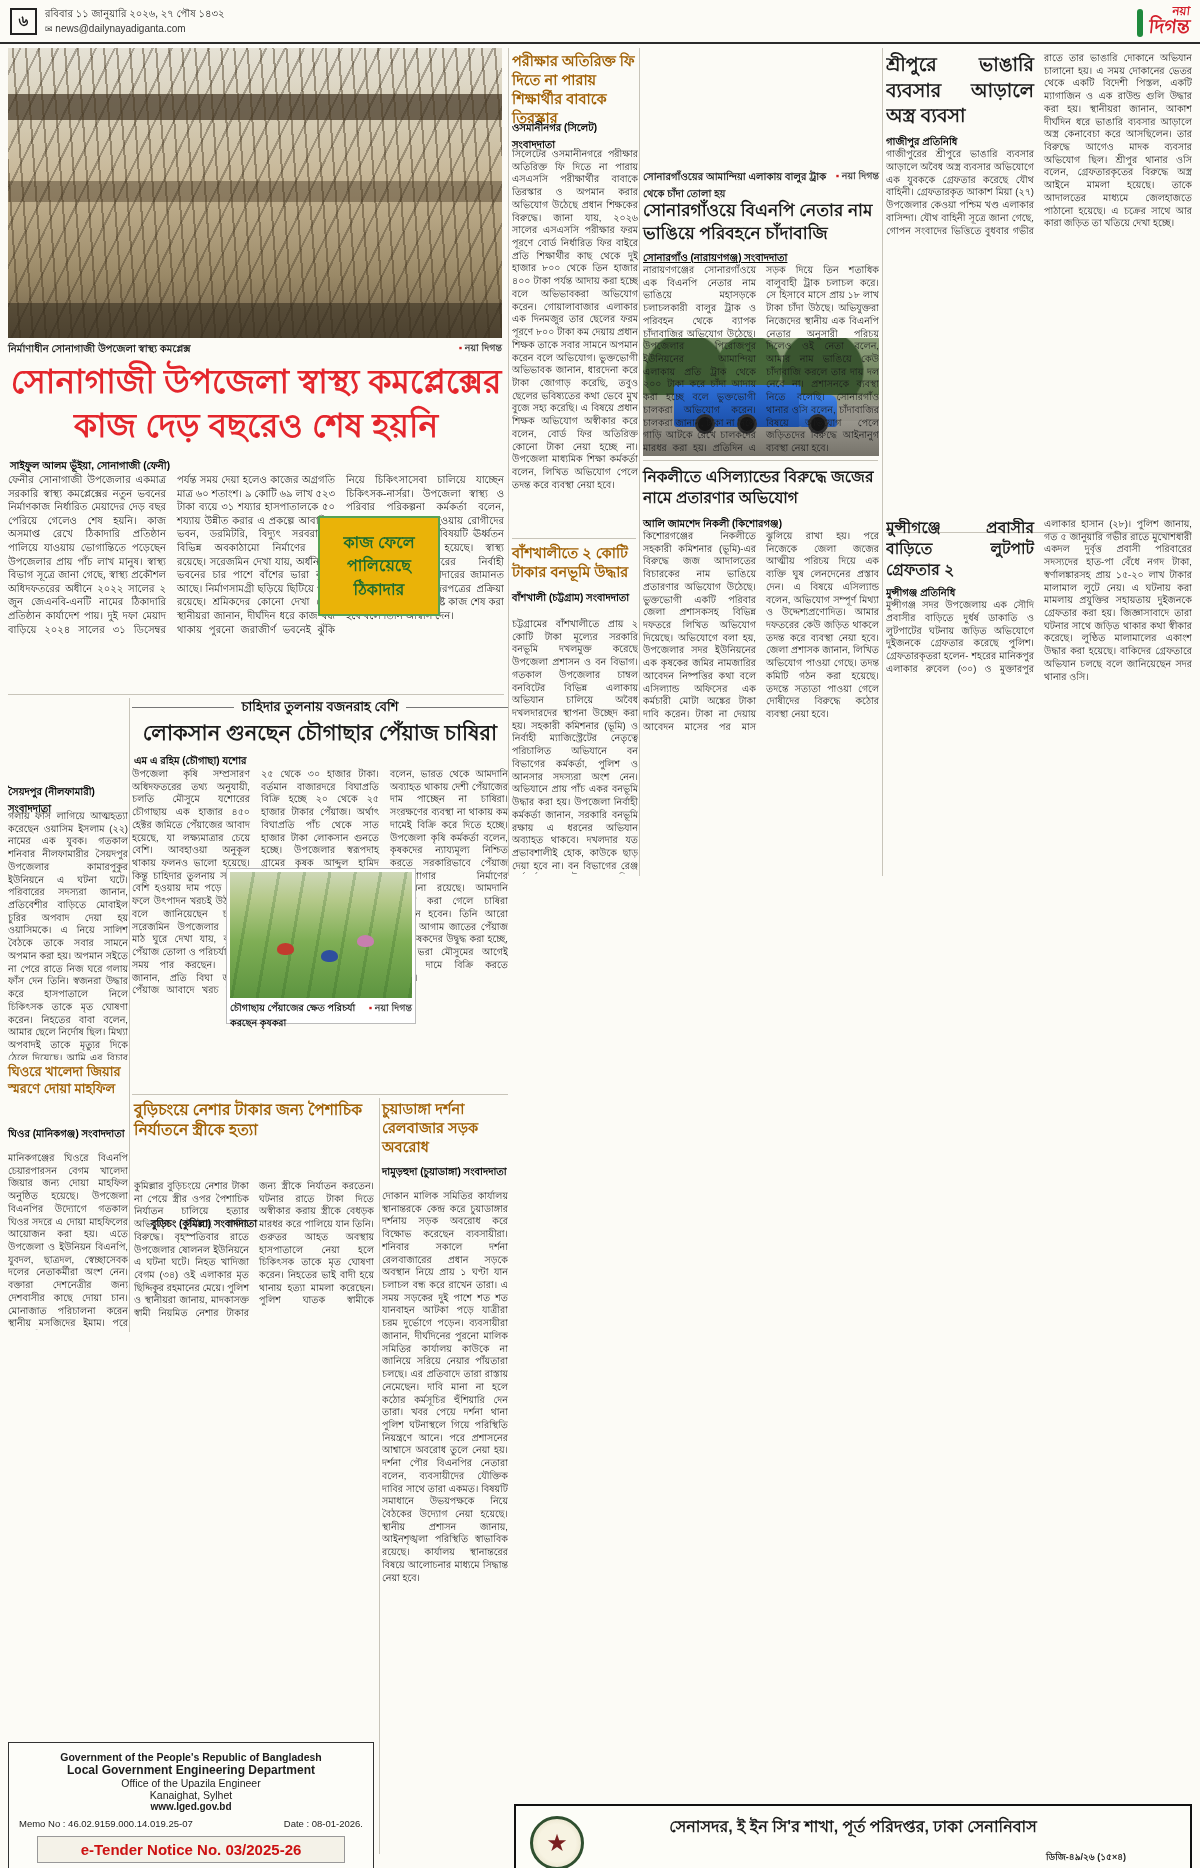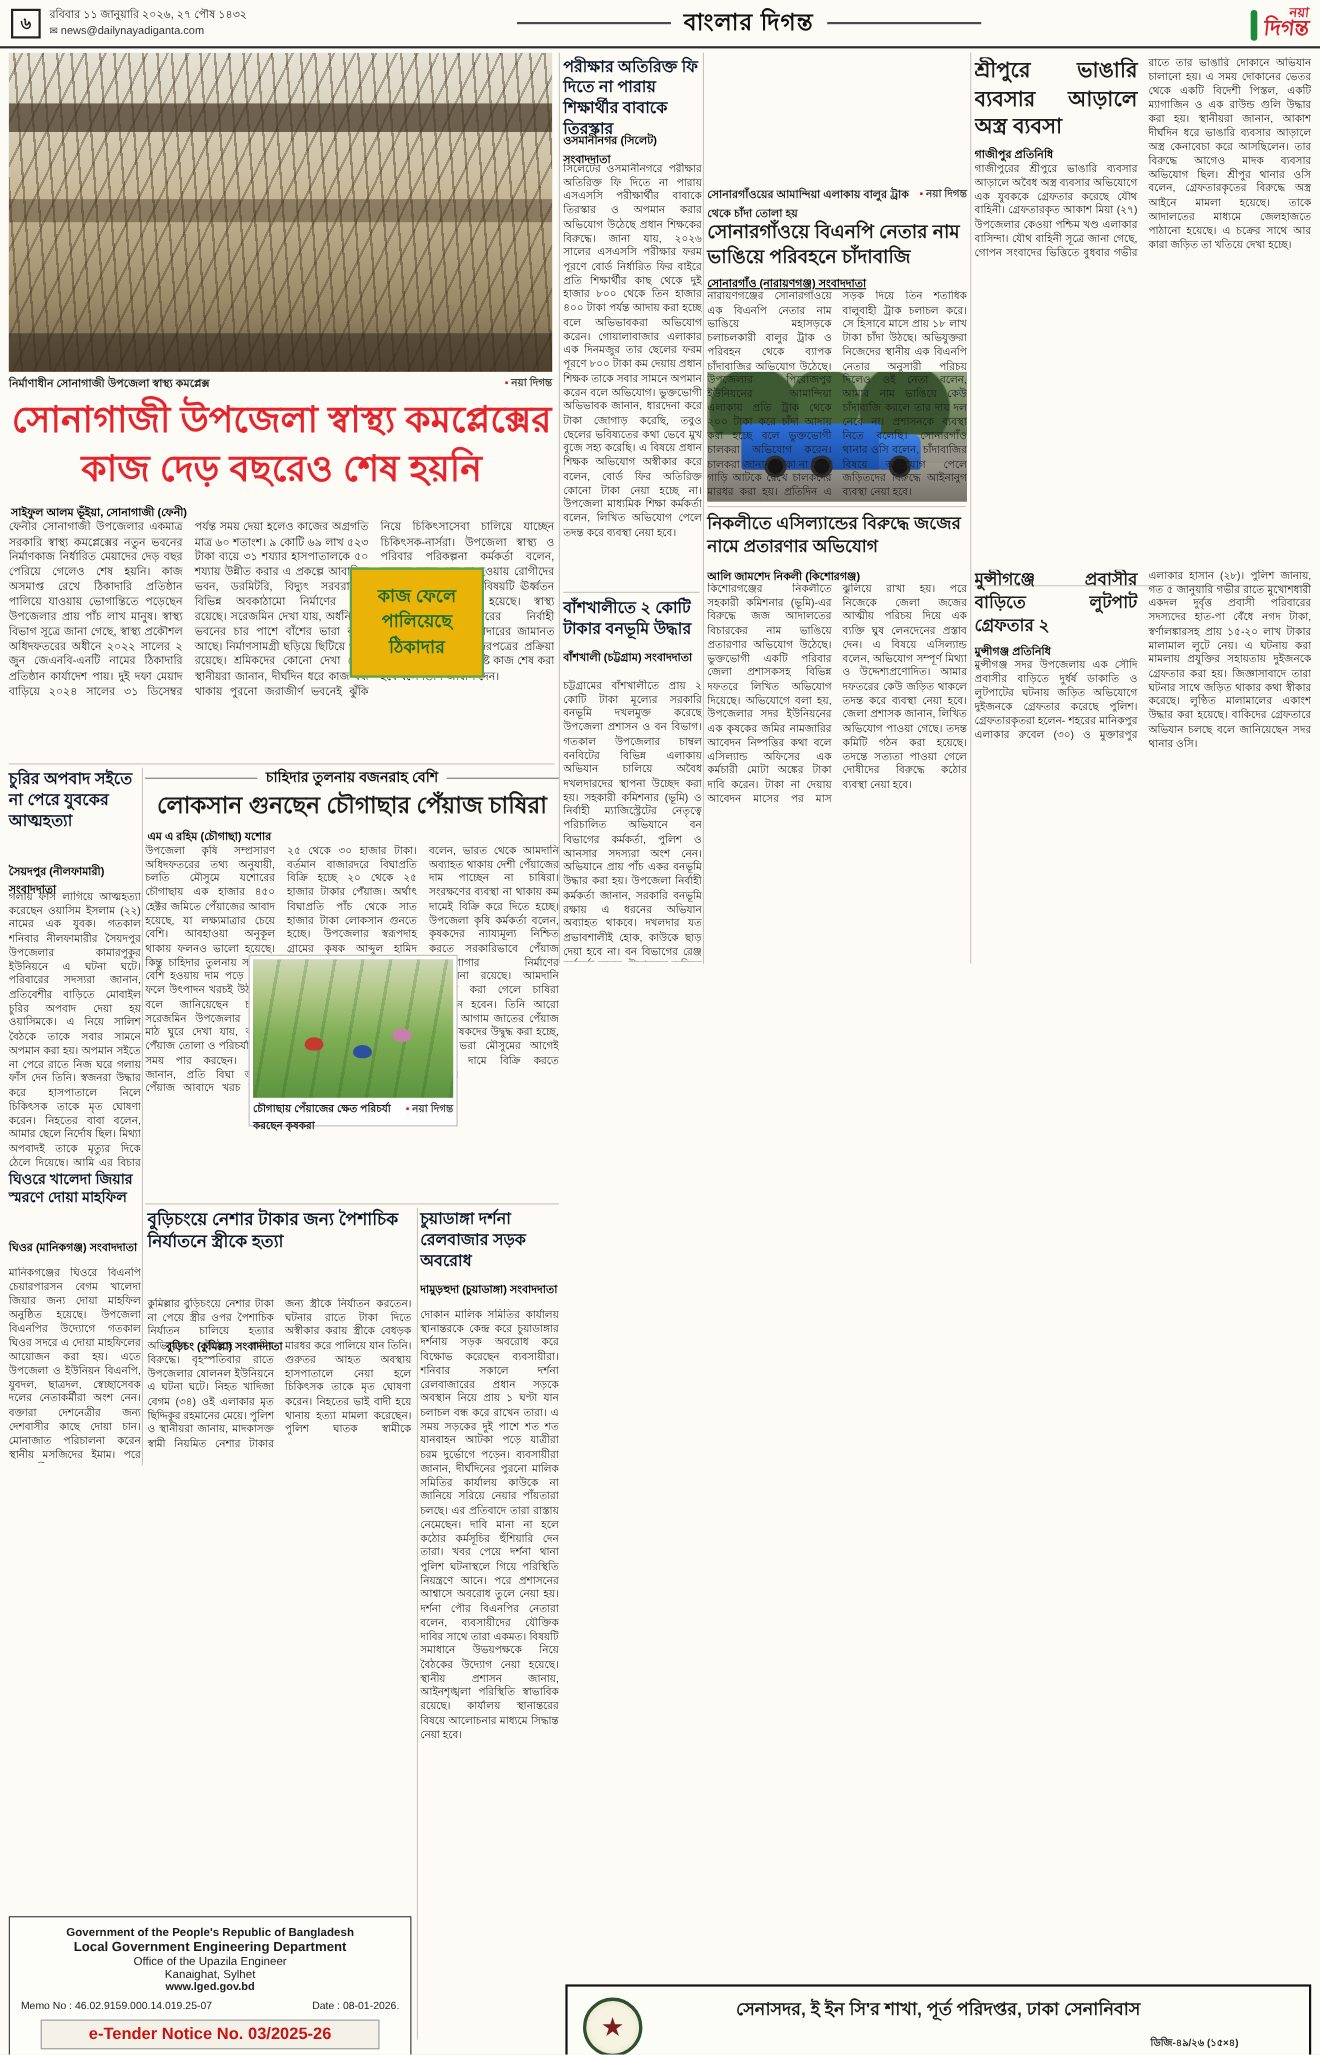--- a/index.html
+++ b/index.html
@@ -32,21 +32,21 @@
   .b.small { font-size:9.5px; line-height:1.34; }
   .cols2 { column-count:2; column-gap:10px; }
   .cols3 { column-count:3; column-gap:11px; }
   .byline { font-weight:bold; font-size:10px; color:#000; }
   .caption { font-size:10px; font-weight:bold; display:flex; justify-content:space-between; gap:6px; }
   .credit { font-weight:bold; font-size:9.5px; color:#444; white-space:nowrap; }
   .credit::before { content:"▪ "; color:#c22; }
 
   
   .h-red { font-size:33px; line-height:1.32; font-weight:800; color:#e4262c; text-align:center; }
-  .h-col { font-size:14.5px; line-height:1.3; font-weight:bold; color:#0f172a; }
+  .h-col { font-size:14.5px; line-height:1.3; font-weight:bold; color:#a16207; }
   .h-mid { font-size:17px; line-height:1.35; font-weight:bold; }
   .h-nik { font-size:15.5px; line-height:1.35; font-weight:bold; }
   .h-sre { font-size:19px; line-height:1.35; font-weight:bold; margin-bottom:6px; }
   .h-mun { font-size:15.5px; line-height:1.35; font-weight:bold; margin-bottom:5px; }
   .h-oni { font-size:21px; line-height:1.3; font-weight:800; text-align:center; }
   .kicker { display:flex; align-items:center; gap:8px; font-weight:bold; font-size:13px; color:#111; }
   .kline { flex:1; height:1px; background:#777; }
 
   
   .photo { position:relative; overflow:hidden; background:#cfc9ba; }
@@ -109,25 +109,20 @@
     <div class="hdr-left">
       <div class="pgnum">৬</div>
       <div class="hdr-meta">
         <div>রবিবার ১১ জানুয়ারি ২০২৬, ২৭ পৌষ ১৪৩২</div>
         <div class="email">
           <span class="mail-ic">✉</span>
           <span>news@dailynayadiganta.com</span>
         </div>
       </div>
     </div>
-    <div class="hdr-center">
-      <span class="hr-rule"></span>
-      <span class="masthead">বাংলার দিগন্ত</span>
-      <span class="hr-rule"></span>
-    </div>
     <div class="logo">
       <span class="logo-1">নয়া</span>
       <span class="logo-2">দিগন্ত</span>
     </div>
   </header>
 
   <div class="vline" style="left:508px;top:48px;height:828px;"></div>
   <div class="vline" style="left:639px;top:48px;height:828px;"></div>
   <div class="vline" style="left:882px;top:48px;height:828px;"></div>
   <div class="vline" style="left:129px;top:698px;height:634px;"></div>
@@ -210,21 +205,20 @@
       <div class="farmer" style="left:26%;top:56%;background:#c23b2e;"></div>
       <div class="farmer" style="left:50%;top:62%;background:#2e4f9e;"></div>
       <div class="farmer" style="left:70%;top:50%;background:#c77fae;"></div>
     </div>
     <div class="caption">
       <span>চৌগাছায় পেঁয়াজের ক্ষেত পরিচর্যা করছেন কৃষকরা</span>
       <span class="credit">নয়া দিগন্ত</span>
     </div>
   </div>
 
-  <h2 class="abs h-col" style="left:8px;top:700px;width:120px;height:80px;">চুরির অপবাদ সইতে না পেরে যুবকের আত্মহত্যা</h2>
   <div class="abs byline" style="left:8px;top:784px;width:120px;height:24px;">সৈয়দপুর (নীলফামারী) সংবাদদাতা</div>
   <div class="abs b small" style="left:8px;top:810px;width:120px;height:250px;">গলায় ফাঁস লাগিয়ে আত্মহত্যা করেছেন ওয়াসিম ইসলাম (২২) নামের এক যুবক। গতকাল শনিবার নীলফামারীর সৈয়দপুর উপজেলার কামারপুকুর ইউনিয়নে এ ঘটনা ঘটে। পরিবারের সদস্যরা জানান, প্রতিবেশীর বাড়িতে মোবাইল চুরির অপবাদ দেয়া হয় ওয়াসিমকে। এ নিয়ে সালিশ বৈঠকে তাকে সবার সামনে অপমান করা হয়। অপমান সইতে না পেরে রাতে নিজ ঘরে গলায় ফাঁস দেন তিনি। স্বজনরা উদ্ধার করে হাসপাতালে নিলে চিকিৎসক তাকে মৃত ঘোষণা করেন। নিহতের বাবা বলেন, আমার ছেলে নির্দোষ ছিল। মিথ্যা অপবাদই তাকে মৃত্যুর দিকে ঠেলে দিয়েছে। আমি এর বিচার চাই। সৈয়দপুর থানার ওসি জানান, লাশ উদ্ধার করে ময়নাতদন্তের জন্য মর্গে পাঠানো হয়েছে।</div>
 
   <h2 class="abs h-col" style="left:8px;top:1064px;width:120px;height:58px;font-size:13px;">ঘিওরে খালেদা জিয়ার স্মরণে দোয়া মাহফিল</h2>
   <div class="abs byline" style="left:8px;top:1126px;width:120px;height:24px;">ঘিওর (মানিকগঞ্জ) সংবাদদাতা</div>
   <div class="abs b small" style="left:8px;top:1152px;width:120px;height:178px;">মানিকগঞ্জের ঘিওরে বিএনপি চেয়ারপারসন বেগম খালেদা জিয়ার জন্য দোয়া মাহফিল অনুষ্ঠিত হয়েছে। উপজেলা বিএনপির উদ্যোগে গতকাল ঘিওর সদরে এ দোয়া মাহফিলের আয়োজন করা হয়। এতে উপজেলা ও ইউনিয়ন বিএনপি, যুবদল, ছাত্রদল, স্বেচ্ছাসেবক দলের নেতাকর্মীরা অংশ নেন। বক্তারা দেশনেত্রীর জন্য দেশবাসীর কাছে দোয়া চান। মোনাজাত পরিচালনা করেন স্থানীয় মসজিদের ইমাম। পরে নেতাকর্মীদের মধ্যে তবারক বিতরণ করা হয়।</div>
 
   <h2 class="abs h-col" style="left:134px;top:1100px;width:240px;height:62px;font-size:15.5px;">বুড়িচংয়ে নেশার টাকার জন্য পৈশাচিক নির্যাতনে স্ত্রীকে হত্যা</h2>
   <div class="abs byline" style="left:134px;top:1216px;width:240px;margin-left:17px;">বুড়িচং (কুমিল্লা) সংবাদদাতা</div>
   <div class="abs b small cols2" style="left:134px;top:1180px;width:240px;height:148px;">কুমিল্লার বুড়িচংয়ে নেশার টাকা না পেয়ে স্ত্রীর ওপর পৈশাচিক নির্যাতন চালিয়ে হত্যার অভিযোগ উঠেছে স্বামীর বিরুদ্ধে। বৃহস্পতিবার রাতে উপজেলার ষোলনল ইউনিয়নে এ ঘটনা ঘটে। নিহত খাদিজা বেগম (৩৪) ওই এলাকার মৃত ছিদ্দিকুর রহমানের মেয়ে। পুলিশ ও স্থানীয়রা জানায়, মাদকাসক্ত স্বামী নিয়মিত নেশার টাকার জন্য স্ত্রীকে নির্যাতন করতেন। ঘটনার রাতে টাকা দিতে অস্বীকার করায় স্ত্রীকে বেধড়ক মারধর করে পালিয়ে যান তিনি। গুরুতর আহত অবস্থায় হাসপাতালে নেয়া হলে চিকিৎসক তাকে মৃত ঘোষণা করেন। নিহতের ভাই বাদী হয়ে থানায় হত্যা মামলা করেছেন। পুলিশ ঘাতক স্বামীকে গ্রেফতারে অভিযান চালাচ্ছে বলে জানিয়েছেন ওসি।</div>

